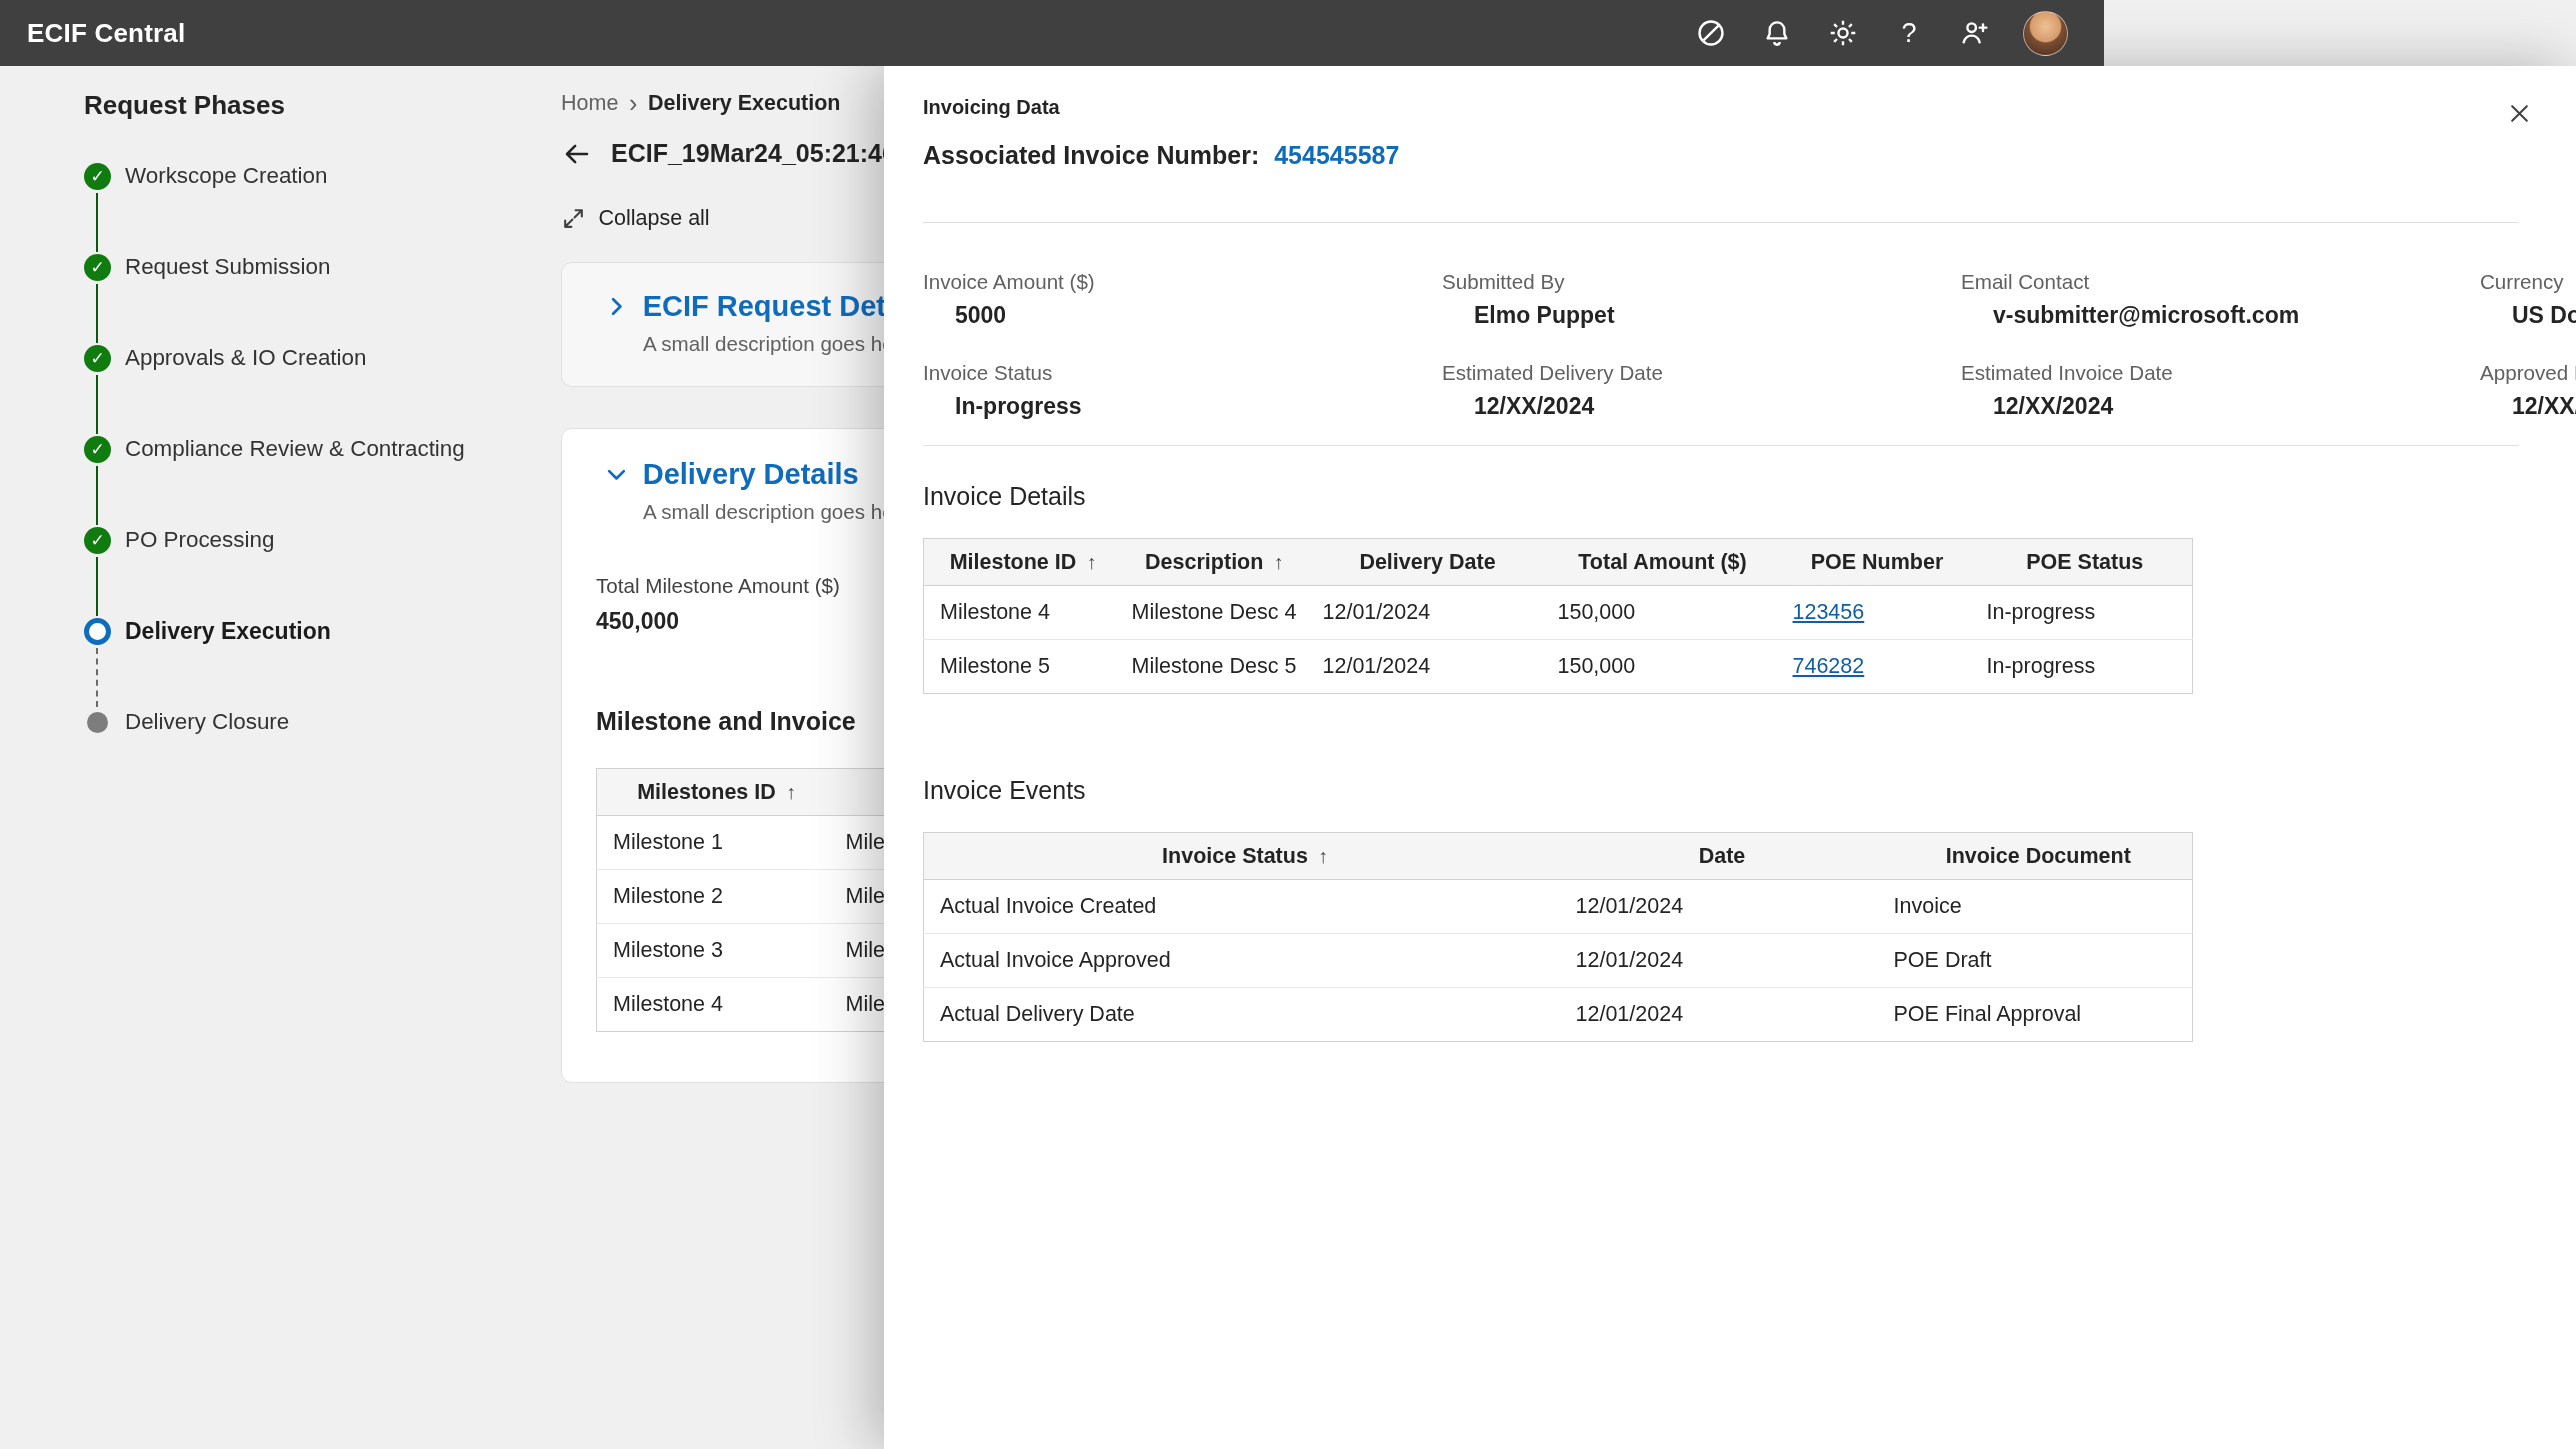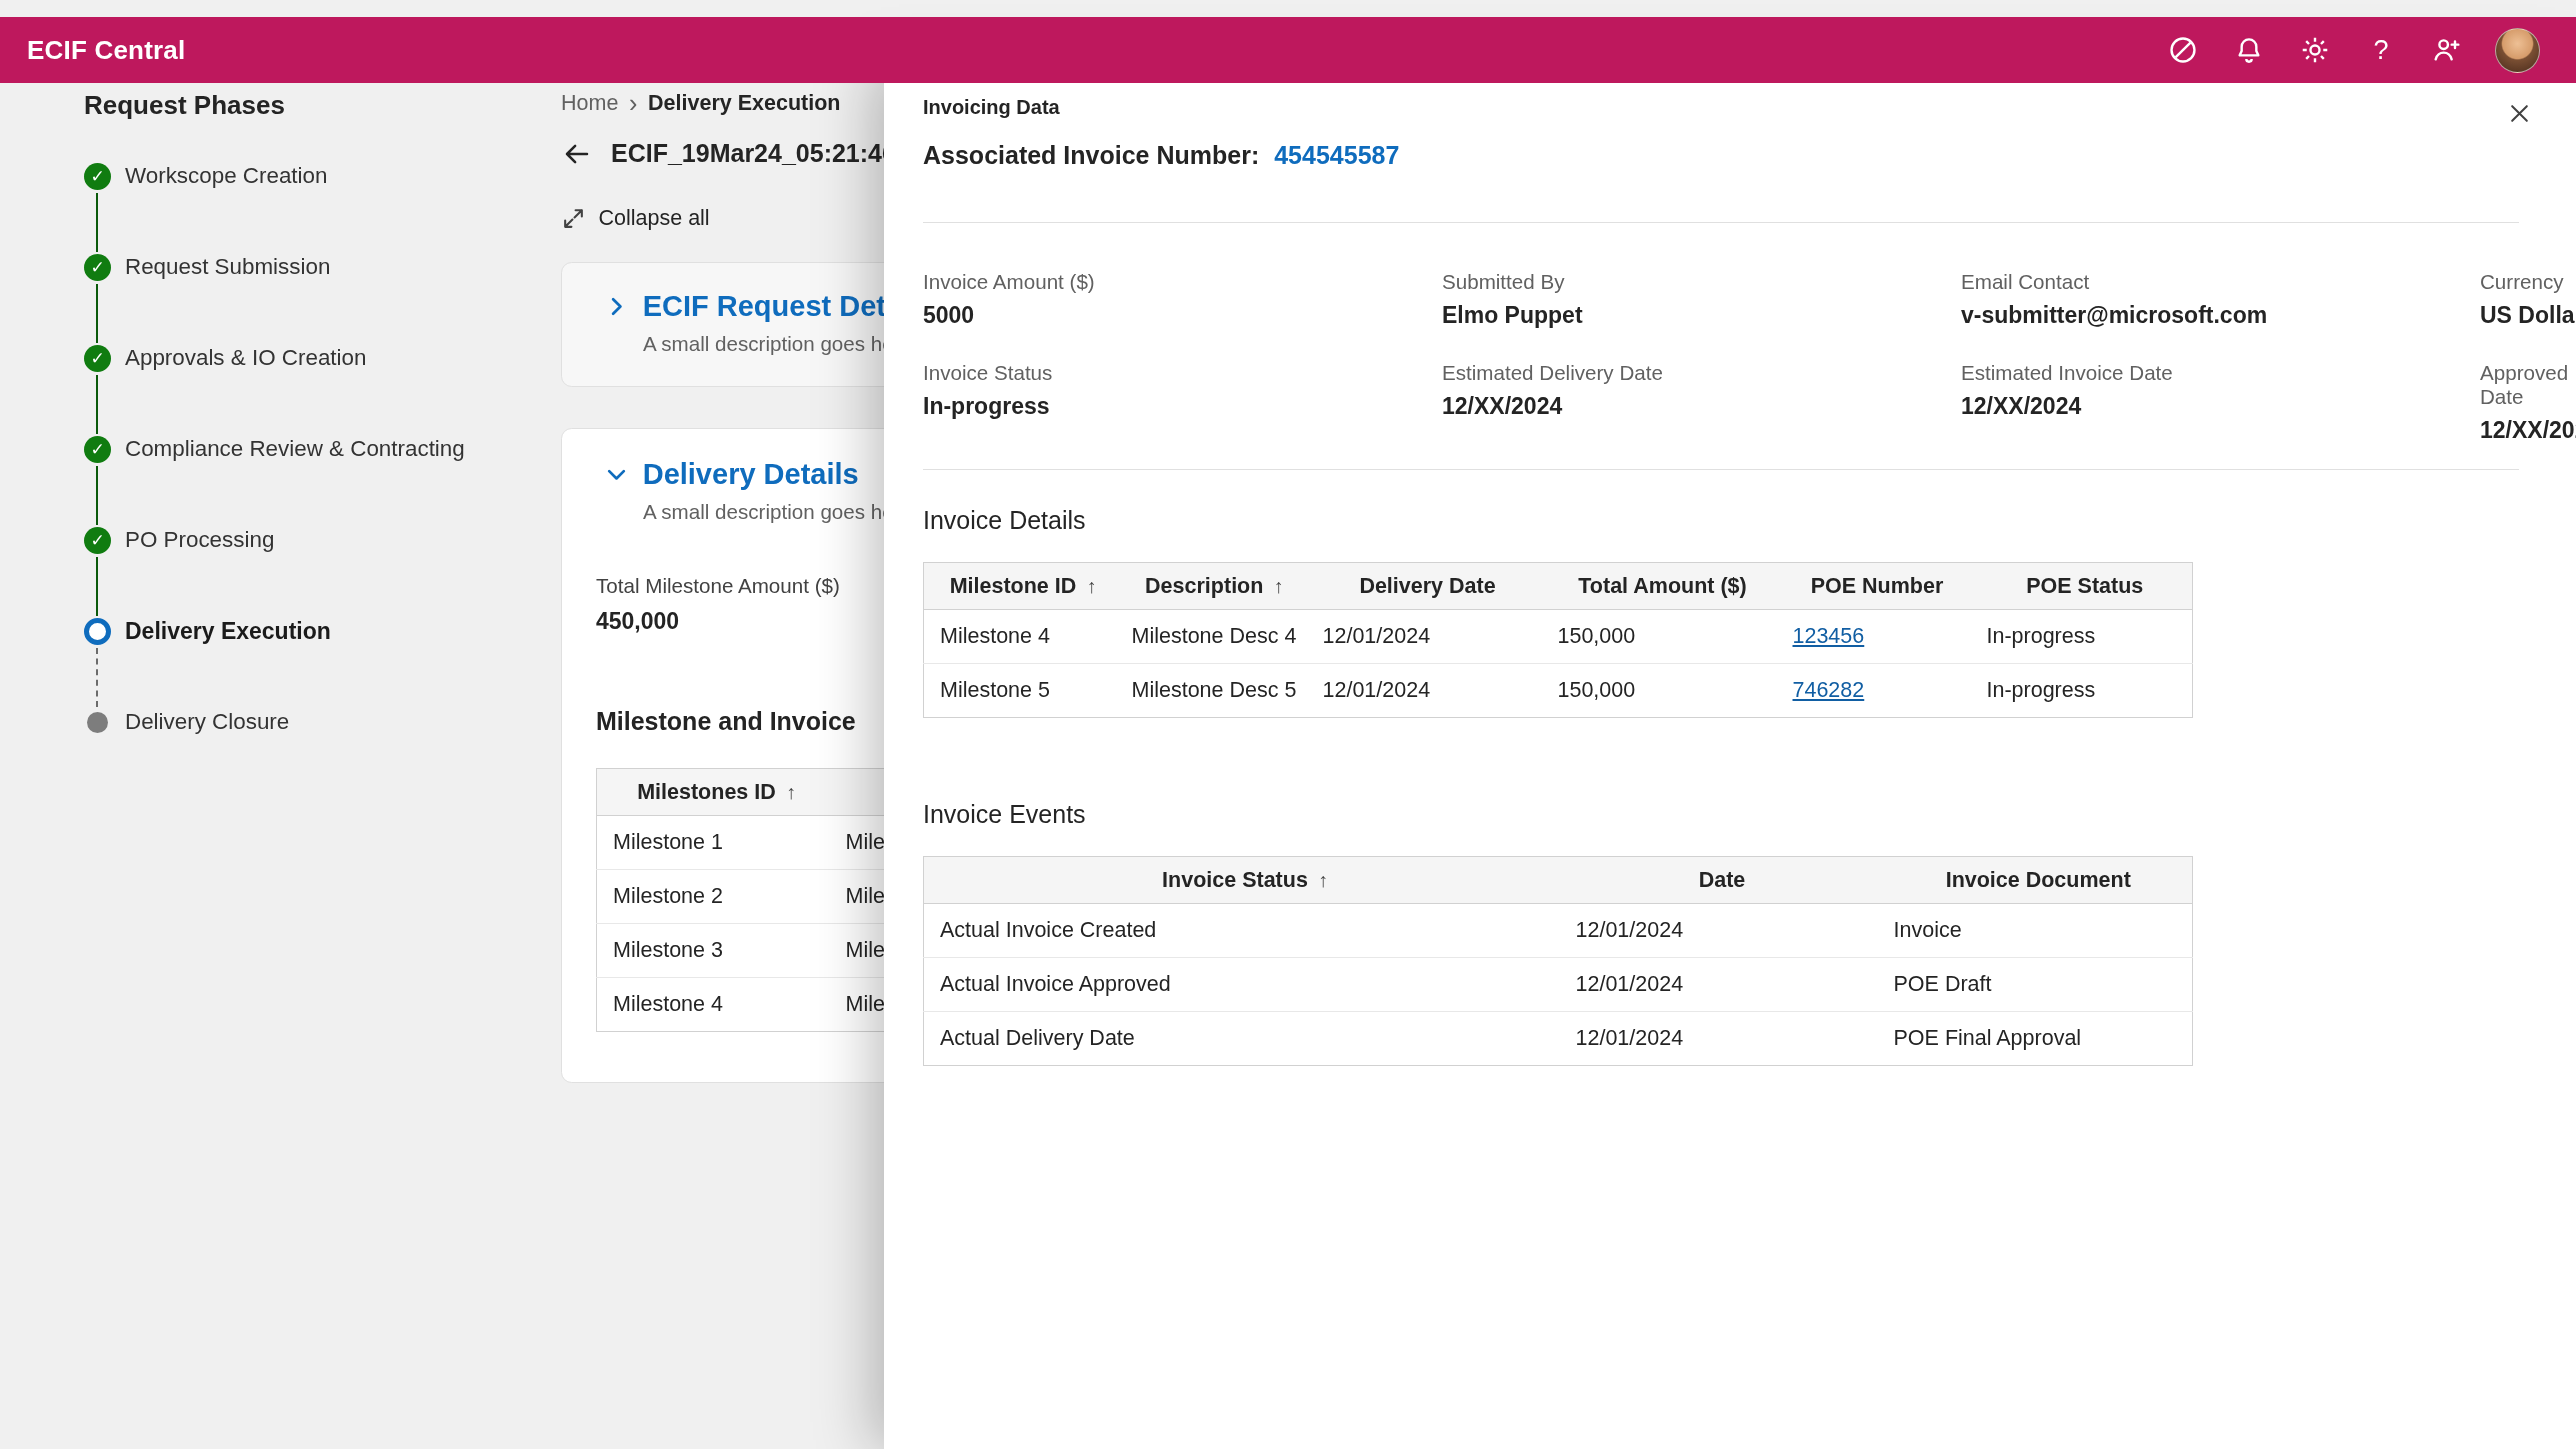--- a/index.html
+++ b/index.html
@@ -3,22 +3,22 @@
 <meta charset="utf-8">
 <style>
   * { margin:0; padding:0; box-sizing:border-box; }
   html,body { width:2576px; height:1449px; overflow:hidden; }
   body {
     font-family:"Liberation Sans","DejaVu Sans",sans-serif;
     background:#f0f0f0; color:#242424; position:relative;
   }
   
   .topbar {
-    position:absolute; left:0; top:17px; width:2576px; height:66px;
-    background:#be185d; display:flex; align-items:center;
+    position:absolute; left:0; top:0; width:2104px; height:66px;
+    background:#404040; display:flex; align-items:center;
     padding:0 36px 0 27px; z-index:20;
   }
   .tb-title { color:#fff; font-size:26px; font-weight:600; letter-spacing:0.2px; }
   .tb-right { margin-left:auto; display:flex; align-items:center; gap:30px; }
   .tb-icon { width:36px; height:36px; display:flex; align-items:center; justify-content:center; color:#fff; cursor:pointer; }
   .tb-icon svg { width:32px; height:32px; }
   .tb-help { font-size:27px; font-weight:400; }
   .avatar {
     width:45px; height:45px; border-radius:50%; cursor:pointer;
     background:radial-gradient(circle at 50% 34%, #eec095 0%, #d69c6b 42%, #7a4f33 46%, #46291a 100%);
@@ -83,21 +83,21 @@
   .fly-inner { position:relative; padding:30px 57px 0 39px; height:100%; }
   .fly-title { font-size:20px; font-weight:600; color:#242424; }
   .close-btn { position:absolute; top:27px; right:36px; width:41px; height:41px; display:flex; align-items:center; justify-content:center; cursor:pointer; border-radius:5.4px; }
   .assoc { margin-top:21.5px; display:flex; align-items:baseline; gap:15px; font-size:25px; font-weight:600; }
   .assoc-link { color:#0f6cbd; cursor:pointer; }
   .divider { height:0.9px; background:#e0e0e0; }
   .div1 { margin-top:52px; }
   .div2 { margin-top:25px; }
   .field-grid { margin-top:48px; display:grid; grid-template-columns:487px 487px 487px 1fr; row-gap:36px;gap:32px; }
   .f-label { font-size:20.6px; color:#616161; }
-  .f-value { margin-top:8px; font-size:23px; font-weight:600; color:#242424; }
+  .f-value { margin-top:8px; font-size:23px; font-weight:600; color:#242424;margin-left:32px; }
   .sec-title { margin-top:36px; font-size:25px; font-weight:400; }
   .sec-title.events { margin-top:82px; }
   .fly-table { width:1270px; margin-top:27px; }
 </style>
 </head>
 <body>
 
 <header class="topbar">
   <div class="tb-title">ECIF Central</div>
   <div class="tb-right">

